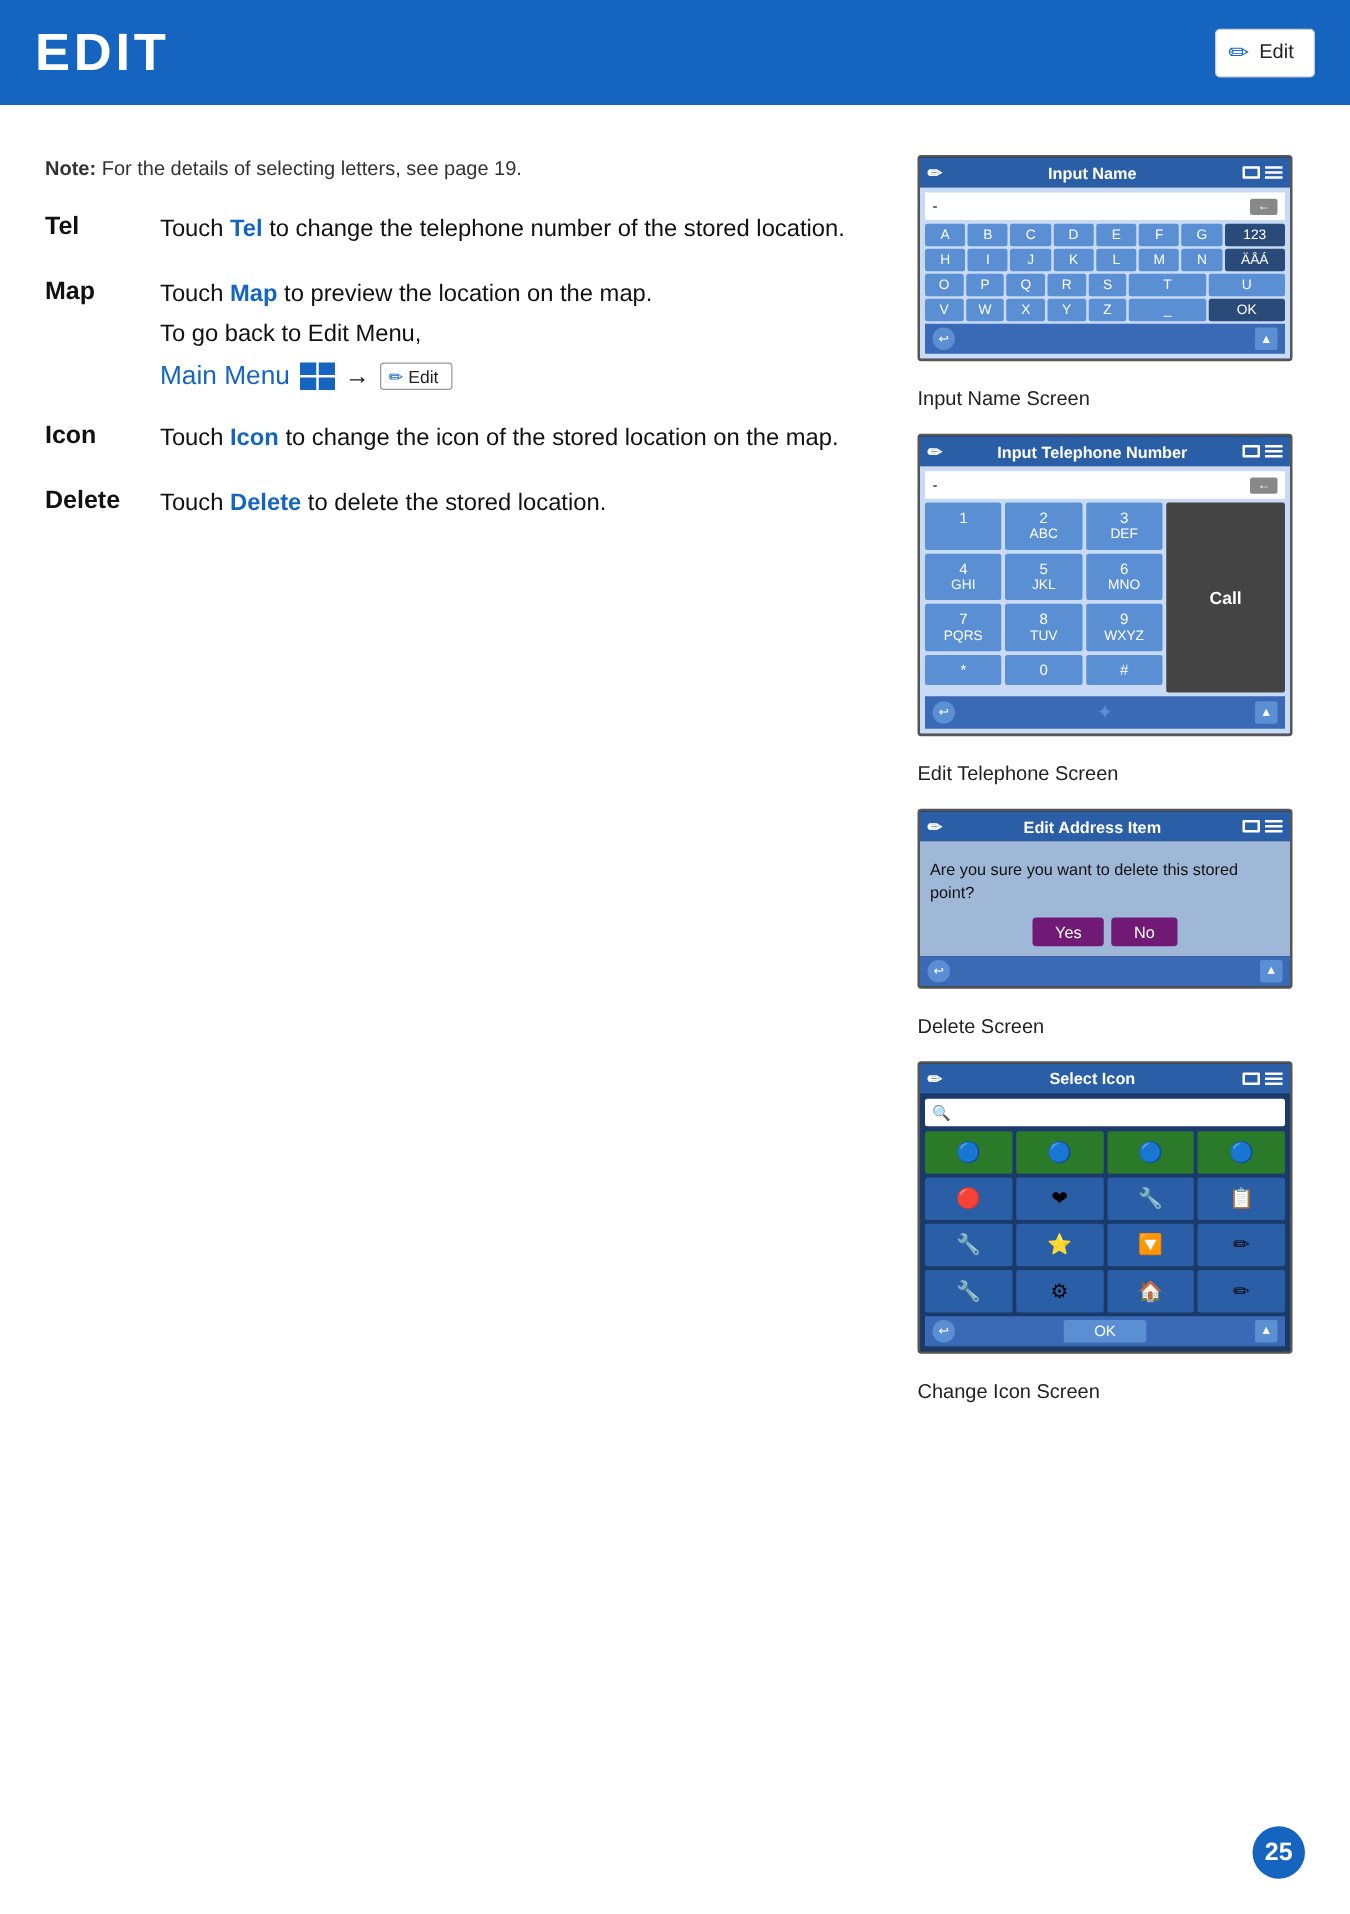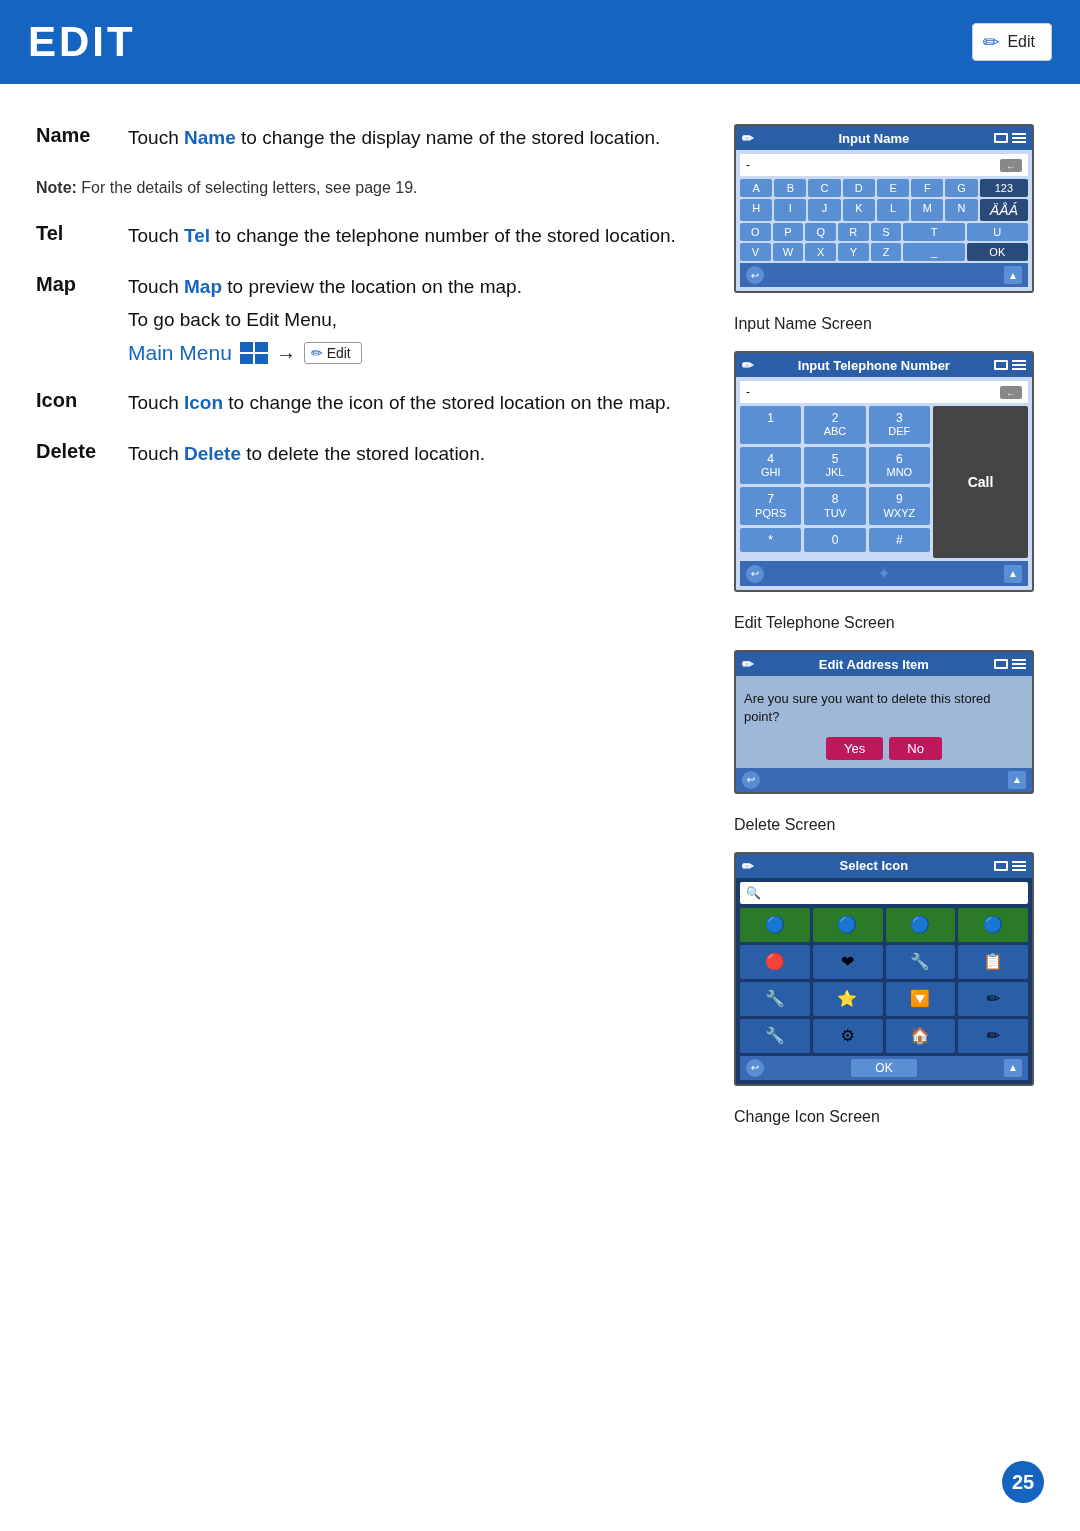--- a/index.html
+++ b/index.html
@@ -287,21 +287,21 @@
     .delete-question {
       margin-bottom: 10px;
       line-height: 1.4;
     }
     .delete-buttons {
       display: flex;
       gap: 6px;
       justify-content: center;
     }
     .del-btn {
-      background: #be185d;
+      background: #701a75;
       color: #fff;
       padding: 4px 18px;
       border-radius: 3px;
       font-size: 13px;
       cursor: pointer;
     }
 
     
     .icon-screen .screen-body {
       background: #1a3a6a;
@@ -358,28 +358,20 @@
   <div class="header-badge">
     <span class="pen-icon">✏</span>
     <span>Edit</span>
   </div>
 </div>
 
 <div class="main">
 
   <div class="left-col">
 
-    <div class="section">
-      <div class="section-row">
-        <span class="term">Name</span>
-        <span class="definition">
-          Touch <span class="highlight">Name</span> to change the display name of the stored location.
-        </span>
-      </div>
-    </div>
 
     <div class="note">
       <strong>Note:</strong> For the details of selecting letters, see page 19.
     </div>
 
     <div class="section">
       <div class="section-row">
         <span class="term">Tel</span>
         <span class="definition">
           Touch <span class="highlight">Tel</span> to change the telephone number of the stored location.
@@ -468,21 +460,21 @@
           </div>
 
           <div style="display:grid; grid-template-columns: repeat(7,1fr) 1.5fr; gap:2px; margin-bottom:2px;">
             <div class="kbd-key">H</div>
             <div class="kbd-key">I</div>
             <div class="kbd-key">J</div>
             <div class="kbd-key">K</div>
             <div class="kbd-key">L</div>
             <div class="kbd-key">M</div>
             <div class="kbd-key">N</div>
-            <div class="kbd-key dark" style="font-size:14px;font-style:italic;">ÄÅÁ</div>
+            <div class="kbd-key dark" style="font-size:11px;">ÄÅÁ</div>
           </div>
 
           <div style="display:grid; grid-template-columns: repeat(5,1fr) 2fr 2fr; gap:2px; margin-bottom:2px;">
             <div class="kbd-key">O</div>
             <div class="kbd-key">P</div>
             <div class="kbd-key">Q</div>
             <div class="kbd-key">R</div>
             <div class="kbd-key">S</div>
             <div class="kbd-key">T</div>
             <div class="kbd-key">U</div>

